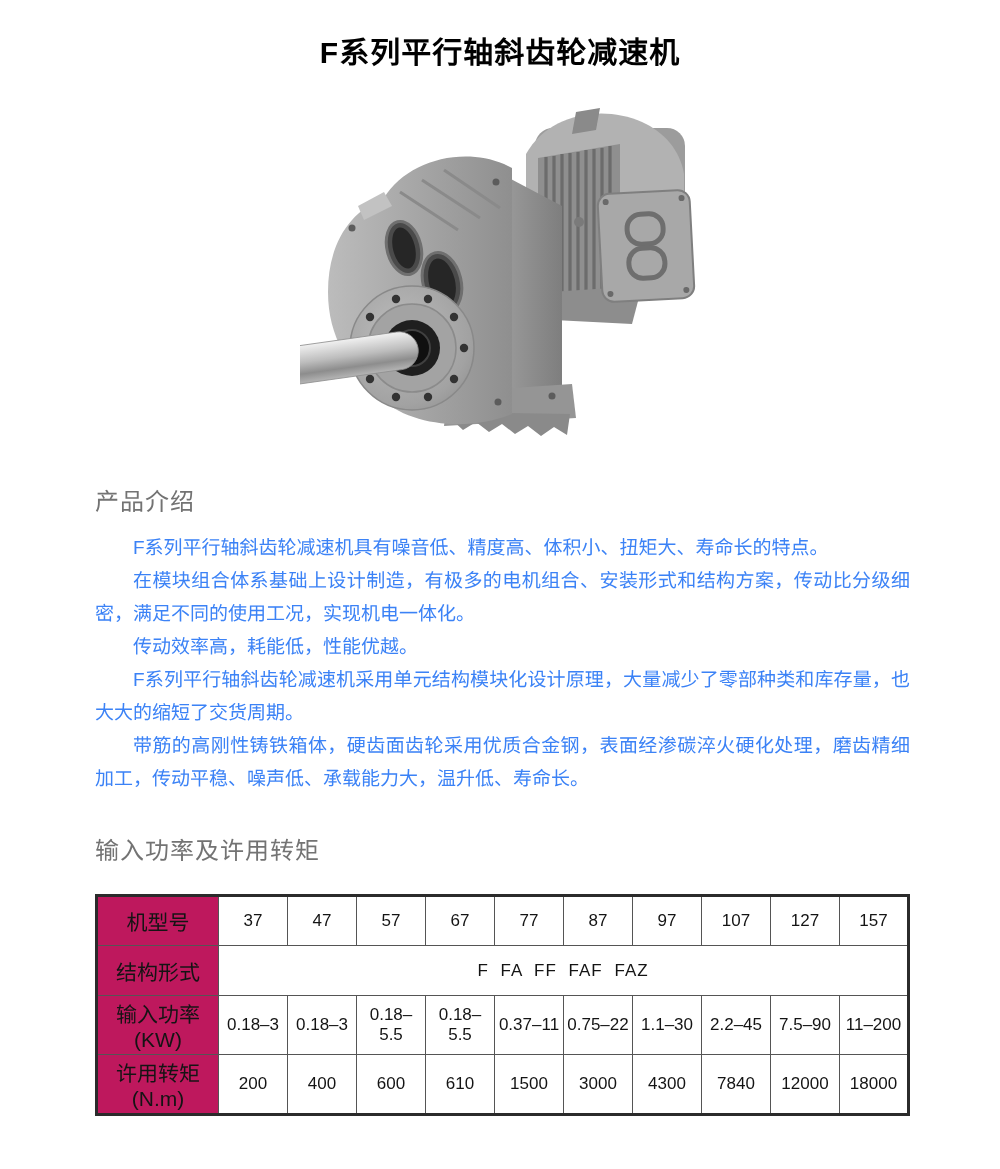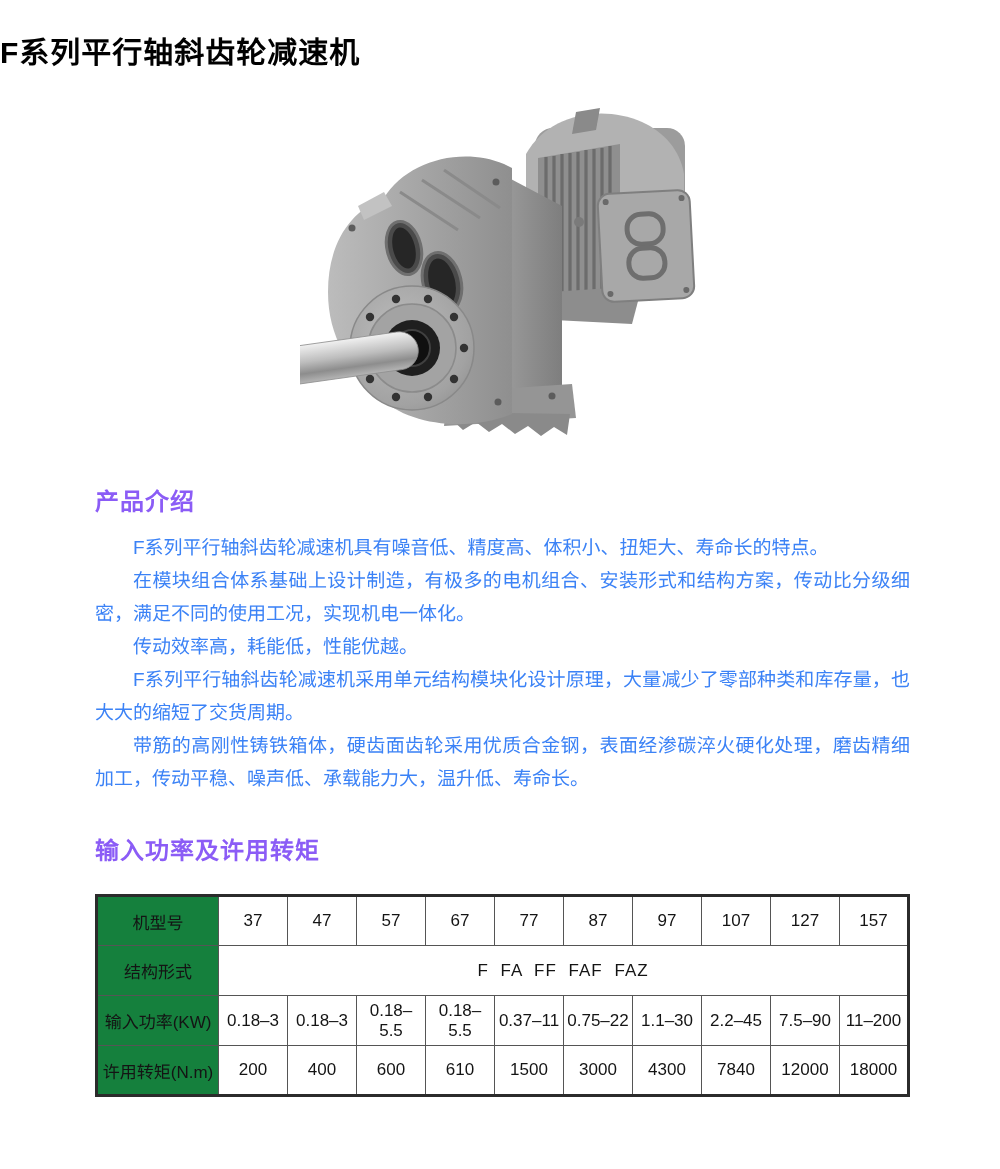--- a/index.html
+++ b/index.html
@@ -8,39 +8,40 @@
   .page {
     position: relative;
     width: 1000px;
     height: 1169px;
     margin: 0 auto;
     background: #ffffff;
     overflow: hidden;
   }
   .doc-title {
     margin-top: 28px;
+    text-align: center;
     font-size: 30px;
     font-weight: bold;
     letter-spacing: 1px;
     color: #000000;
   }
   .figure-wrap {
     width: 400px;
     height: 352px;
     margin: 24px auto 0 auto;
   }
   .content {
     width: 815px;
     margin-left: 95px;
   }
   .section-heading {
     margin-top: 34px;
     font-size: 24px;
-    font-weight: bold;
-    color: #8b5cf6;
+    font-weight: normal;
+    color: #737373;
     letter-spacing: 1px;
   }
   .paragraphs { margin-top: 14px; }
   .paragraphs p {
     font-size: 19px;
     line-height: 33px;
     text-indent: 2em;
     text-align: justify;
     color: #3b82f6;
   }
@@ -57,22 +58,22 @@
     border: 1px solid #555555;
     height: 50px;
     text-align: center;
     vertical-align: middle;
     font-size: 17px;
     font-weight: normal;
     color: #141414;
     padding: 2px 1px;
   }
   table.specs th.rowlabel {
-    background: #15803d;
-    font-size: 17px;
+    background: #be185d;
+    font-size: 21px;
   }
   table.specs td.multiline {
     white-space: pre-line;
     line-height: 22px;
   }
   table.specs td.merged {
     letter-spacing: 1px;
     word-spacing: 6px;
   }
 </style>

